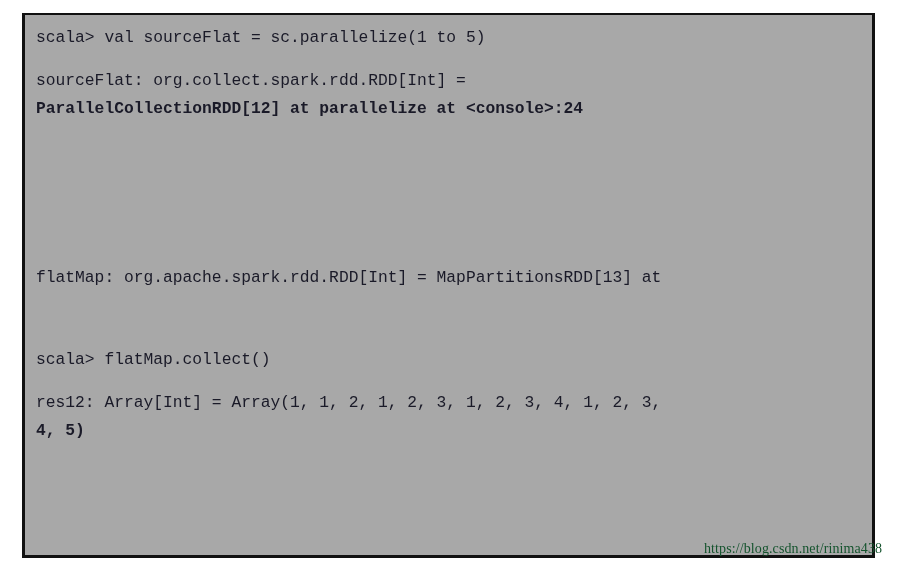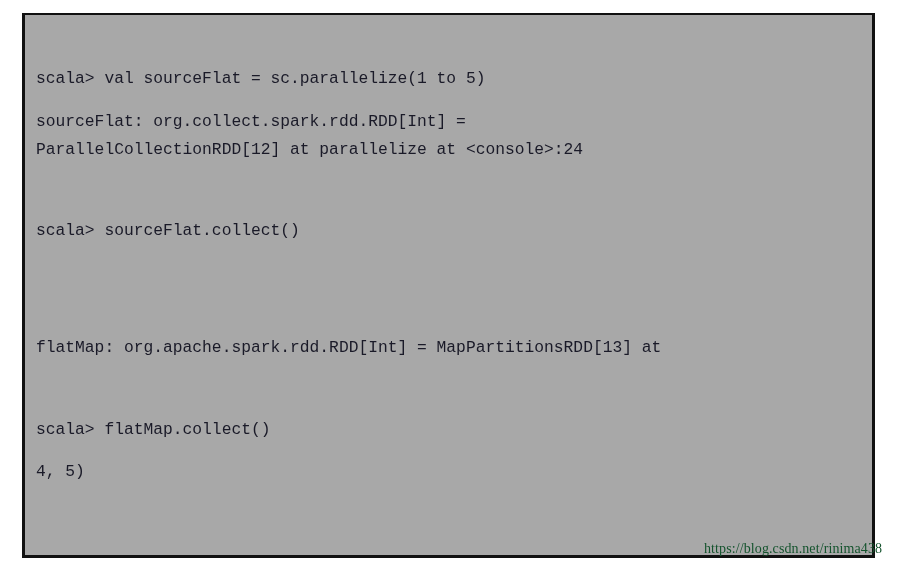--- a/index.html
+++ b/index.html
@@ -29,38 +29,38 @@
     box-sizing: border-box;
     overflow: hidden;
   }
 
   .console-body {
     position: absolute;
     left: 11px;
     top: 8px;
     right: 0;
     bottom: 0;
-    margin-top: 41px;
   }
 
   .repl-block {
     margin: 0;
   }
 
   .line {
     font-family: "Liberation Mono", "DejaVu Sans Mono", monospace;
     font-size: 16.3px;
     line-height: 29px;
     color: #1a1a28;
     white-space: pre;
     letter-spacing: 0px;
   }
 
   .line.continued {
     line-height: 27px;
+    font-weight: bold;
   }
 
   .gap-sm { height: 14px; }
   .gap-lg { height: 53px; }
   .gap-xl { height: 60px; }
 
   #watermark {
     position: absolute;
     left: 704px;
     top: 540px;
@@ -82,35 +82,35 @@
     <div class="repl-block">
       <div class="line">scala&gt; val sourceFlat = sc.parallelize(1 to 5)</div>
       <div class="gap-sm"></div>
       <div class="line">sourceFlat: org.collect.spark.rdd.RDD[Int] =</div>
       <div class="line continued">ParallelCollectionRDD[12] at parallelize at &lt;console&gt;:24</div>
     </div>
 
     <div class="gap-lg"></div>
 
     <div class="repl-block">
-      <div class="line">scala&gt; sourceFlat.collect()</div>
       <div class="gap-sm"></div>
     </div>
 
     <div class="gap-xl"></div>
 
     <div class="repl-block">
       <div class="gap-sm"></div>
       <div class="line">flatMap: org.apache.spark.rdd.RDD[Int] = MapPartitionsRDD[13] at</div>
     </div>
 
     <div class="gap-lg"></div>
 
     <div class="repl-block">
       <div class="line">scala&gt; flatMap.collect()</div>
       <div class="gap-sm"></div>
+      <div class="line">res12: Array[Int] = Array(1, 1, 2, 1, 2, 3, 1, 2, 3, 4, 1, 2, 3,</div>
       <div class="line continued">4, 5)</div>
     </div>
 
   </div>
 </div>
 
 <div id="watermark">https://blog.csdn.net/rinima438</div>
 
 </body></html>

